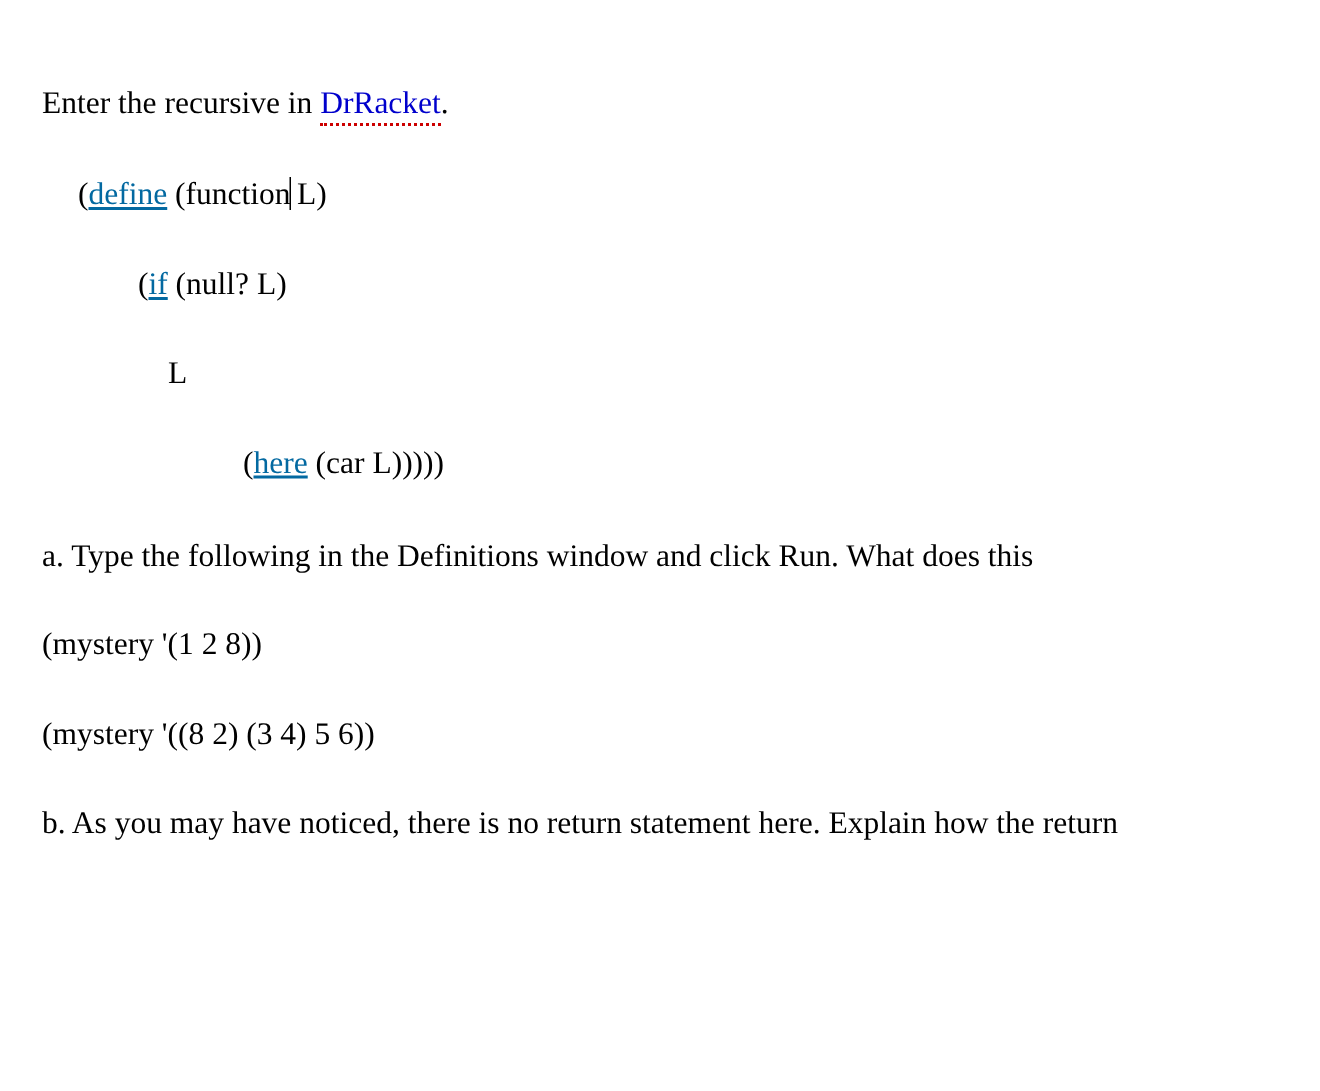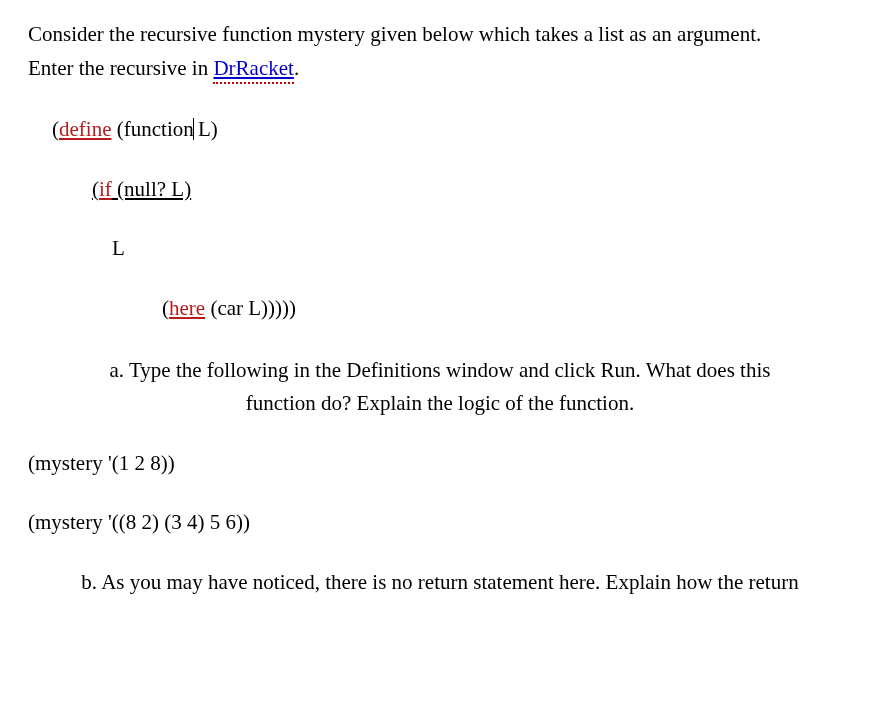--- a/index.html
+++ b/index.html
@@ -18,86 +18,83 @@
       line-height: 1.6;
     }
     .intro {
       margin-bottom: 28px;
     }
     .spelling-error {
       border-bottom: 2px dotted #cc0000;
       padding-bottom: 1px;
     }
     .underline-blue {
-      color: #b91c1c;
+      color: #0369a1;
       text-decoration: underline;
     }
     .code-block {
       margin-left: 24px;
       margin-bottom: 28px;
     }
     .code-line {
       margin-bottom: 26px;
     }
-    .indent-1 { margin-left: 40px; text-decoration: underline; }
+    .indent-1 { margin-left: 40px; }
     .indent-2 { margin-left: 60px; }
     .indent-3 { margin-left: 110px; }
     .cursor {
       display: inline-block;
       width: 1px;
       height: 22px;
       background: #000;
       vertical-align: middle;
       margin: 0 -1px;
       position: relative;
       top: -2px;
     }
     .question {
       margin-bottom: 26px;
-      text-align: center;
     }
     .expr {
       margin-bottom: 26px;
     }
     .question-b {
       margin-top: 16px;
     }
     .double-underline {
       color: #0000cc;
-      text-decoration: underline;
       border-bottom: 2px dotted #cc0000;
       padding-bottom: 2px;
     }
   </style>
 </head>
 <body>
 
 <div class="intro">
-  <span>Consider the recursive function mystery given below which takes a list as an argument.</span><br>
+  <br>
   <span>Enter the recursive in </span><span class="double-underline">DrRacket</span><span>.</span>
 </div>
 
 <div class="code-block">
   <div class="code-line">
     <span>(</span><span class="underline-blue">define</span><span> (function</span><span class="cursor"></span><span> L)</span>
   </div>
   <div class="code-line indent-1">
     <span>(</span><span class="underline-blue">if</span><span> (null? L)</span>
   </div>
   <div class="code-line indent-2">
     <span>L</span>
   </div>
   <div class="code-line indent-3">
     <span>(</span><span class="underline-blue">here</span><span> (car L)))))</span>
   </div>
 </div>
 
 <div class="question">
   <span>a. Type the following in the Definitions window and click Run.   What does this</span><br>
-  <span>function do? Explain the logic of the function.</span>
 </div>
 
 <div class="expr">(mystery '(1 2 8))</div>
 
 <div class="expr">(mystery '((8 2) (3 4) 5 6))</div>
 
 <div class="question question-b">
   <span>b. As you may have noticed, there is no return statement here. Explain how the return</span><br>
 </div>
 

